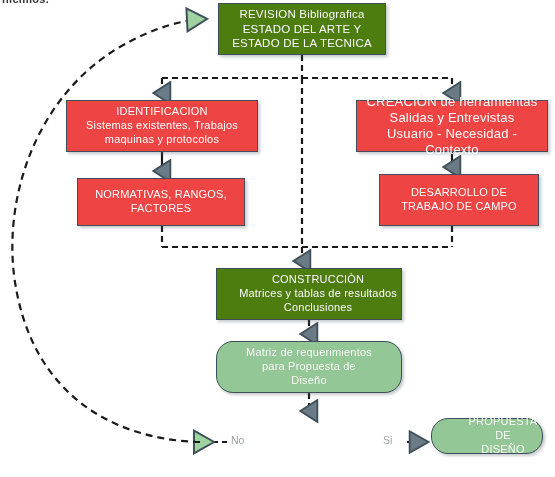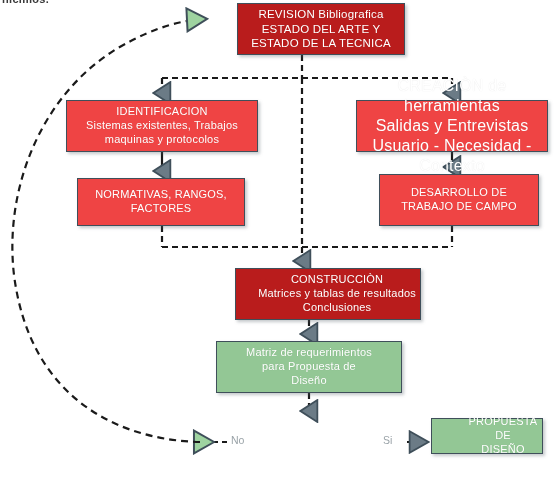--- a/index.html
+++ b/index.html
@@ -38,27 +38,27 @@
     letter-spacing: .2px;
     border: 1.4px solid #3f4f5a;
     box-shadow: 2px 2px 3px rgba(90,100,110,.35);
   }
   .node .txt {
     display: block;
     padding: 0 4px;
     white-space: pre-line;
     text-shadow: 0 0 1px rgba(0,0,0,.12);
   }
-  .teal  { background: #b91c1c; margin-left: 19px; }
+  .teal  { background: #4d7c0f; }
   .blue  { background: #ef4444; }
-  .green { background: #93c795; }
+  .green { background: #93c795; border-radius: 17px; }
 
   .n-top      { left: 218px; top: 3px;   width: 168px; height: 52px;  font-size: 11.5px; }
   .n-ident    { left: 66px;  top: 100px; width: 192px; height: 52px;  font-size: 11px; }
-  .n-crea     { left: 356px; top: 100px; width: 192px; height: 52px;  font-size: 16px; }
+  .n-crea     { left: 356px; top: 100px; width: 192px; height: 52px;  font-size: 13px; }
   .n-norm     { left: 77px;  top: 178px; width: 168px; height: 48px;  font-size: 11px; text-align: center; }
   .n-desa     { left: 379px; top: 174px; width: 160px; height: 52px;  font-size: 11px; }
   .n-constr   { left: 216px; top: 268px; width: 186px; height: 52px;  font-size: 11px; justify-content: flex-end; }
   .n-matriz   { left: 216px; top: 341px; width: 186px; height: 52px;  font-size: 11px; }
   .n-propuesta{ left: 431px; top: 418px; width: 112px; height: 36px;  font-size: 11px; padding-left: 32px; }
 
   .hexwrap {
     position: absolute;
     left: 228px; top: 418px;
     width: 178px; height: 48px;

